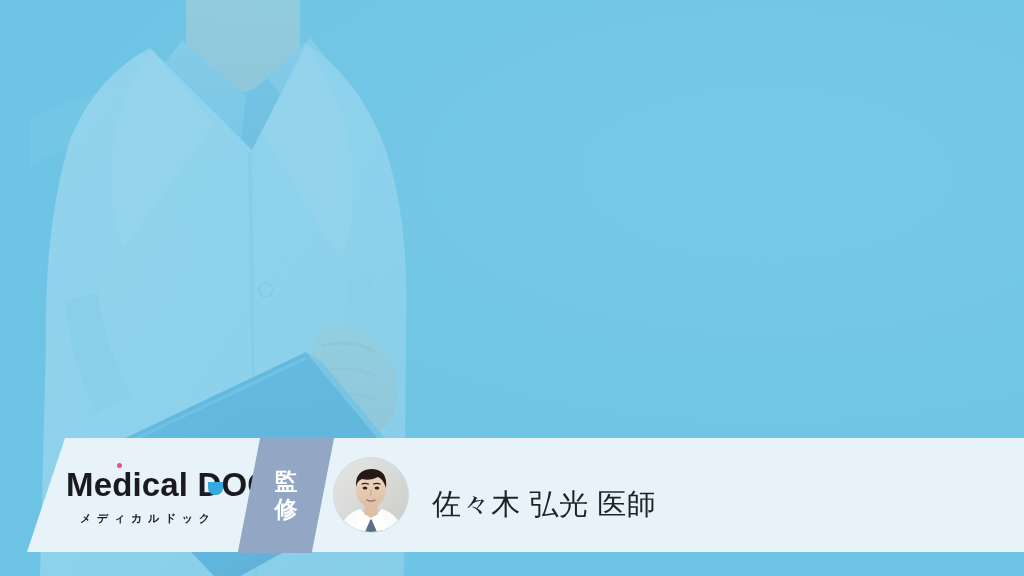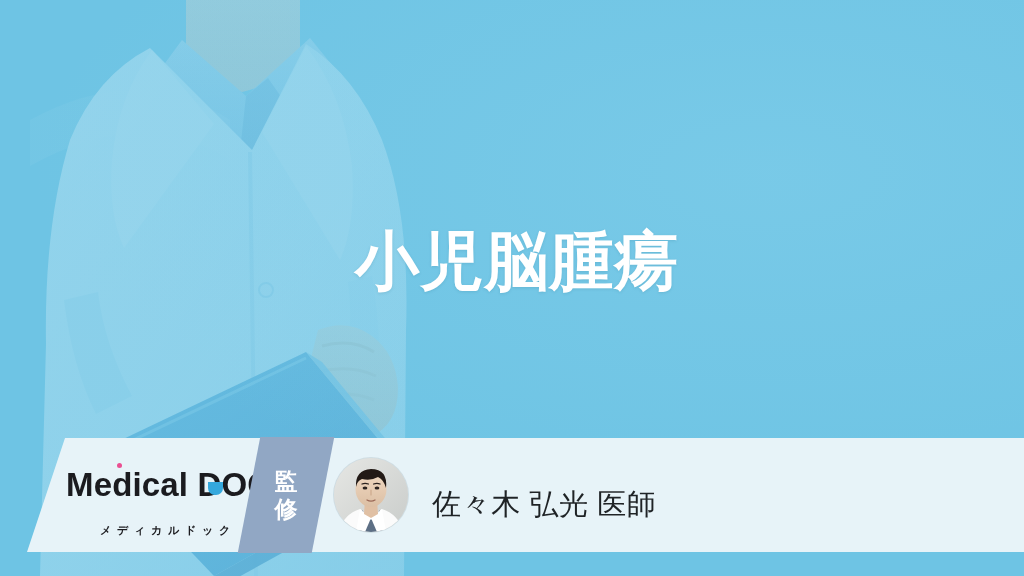--- a/index.html
+++ b/index.html
@@ -106,29 +106,28 @@
     position: absolute;
     left: 142px;
     top: 14px;
     width: 15px;
     height: 13px;
     background: #35a8dd;
     border-radius: 0 0 7px 7px;
   }
   .logo-sub {
     display: block;
-    margin-top: 24px;
+    margin-top: 12px;
     font-size: 11px;
     font-weight: bold;
     color: #1b1b1f;
     letter-spacing: 0.52em;
     line-height: 1;
     text-indent: 14px;
     white-space: nowrap;
-    text-align: center;
   }
 
   
   .kanshu {
     position: absolute;
     left: 249px;
     top: -1px;
     width: 74px;
     height: 116px;
     background: #91a7c4;
@@ -244,21 +243,20 @@
       <path d="M404 470 L418 478 L226 584 L214 576 Z" fill="#2d79b2" opacity="0.9"></path>
       <path d="M306 358 L108 452" stroke="#8fcdea" stroke-width="3" fill="none" opacity="0.65"></path>
 
       <path d="M30 120 Q140 60 230 120 L230 160 Q140 104 30 166 Z" fill="#ffffff" opacity="0.14"></path>
     </svg>
   </div>
 
   <div class="bg-tint"></div>
   <div class="bg-vignette"></div>
 
-  <div class="title">小児脳腫瘍</div>
 
   <div class="credit-bar">
     <div class="credit-bar-shape"></div>
 
     <div class="credit-bar-inner">
 
       <div class="logo">
         <span class="logo-word">Medical DOC</span>
         <span class="logo-dot"></span>
         <span class="logo-beaker"></span>

